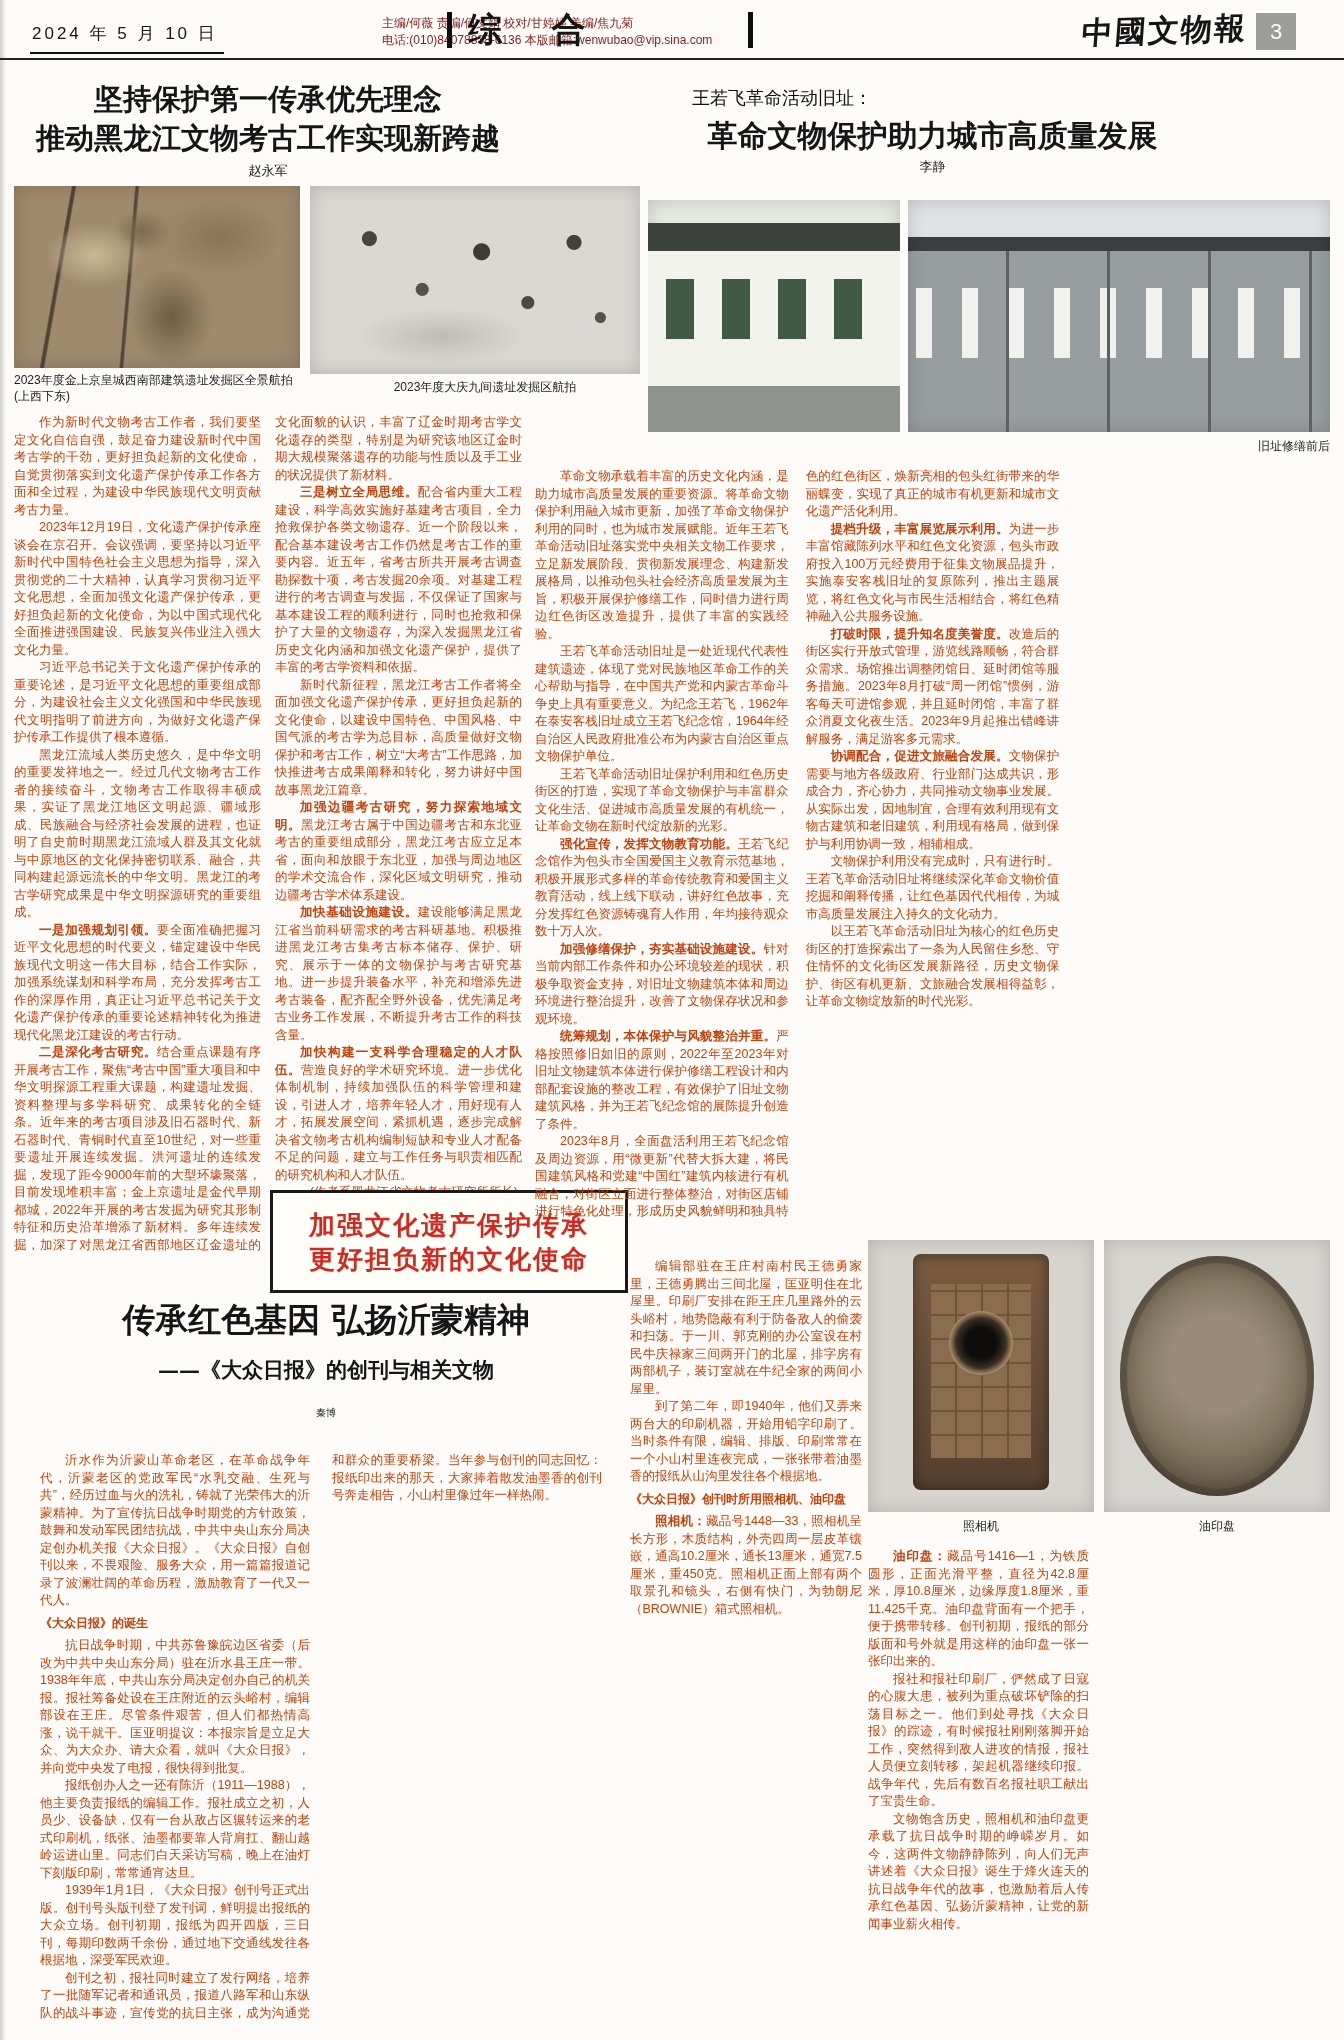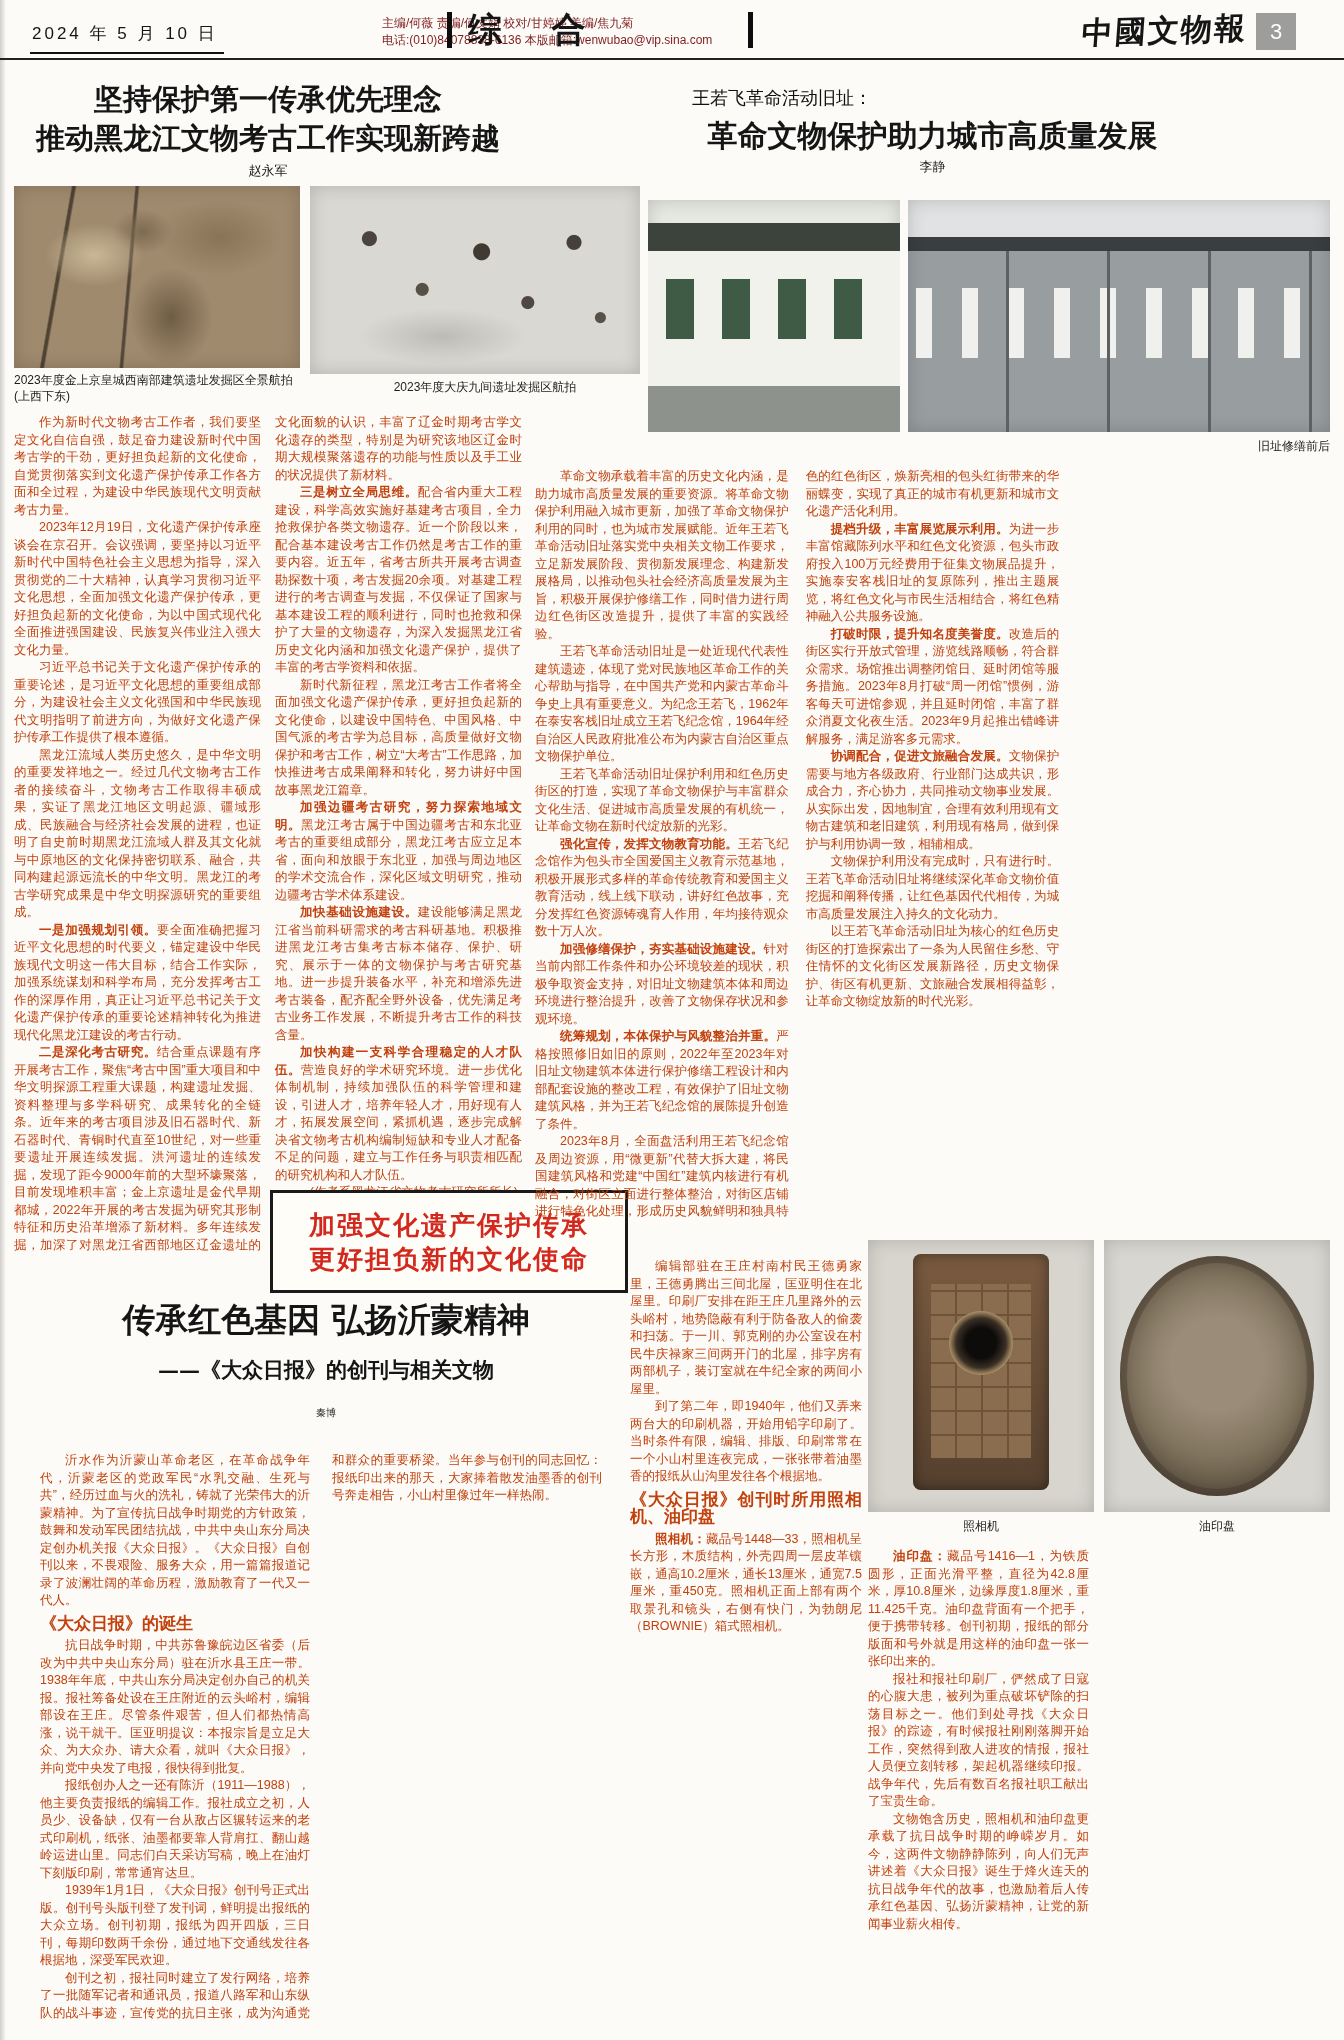--- a/index.html
+++ b/index.html
@@ -60,21 +60,21 @@
      background:radial-gradient(circle,#0e0c0a 0 34%, #3a2f25 55%, #a98e66 70%, #6d5438 78%);}
   .plate-bg{background:#d8d6d1;}
   .plate-disc{position:absolute;left:7%;top:6%;width:86%;height:88%;border-radius:50%;
      background:radial-gradient(circle at 50% 45%, #9a8c79 0 28%, #82755f 55%, #665a48 78%, #473e31 100%);
      box-shadow:inset 0 0 0 7px rgba(60,50,40,.35), inset 0 0 30px rgba(0,0,0,.3);}
   
   .bodytext{font-size:12.5px;line-height:17.5px;text-align:justify;color:#c2410c;
             column-fill:auto;overflow:hidden;}
   .bodytext p{margin:0;text-indent:2em;}
   .bodytext b{font-weight:bold;}
-  .bodytext [data-item-bind="subhead"]{display:block;text-indent:0;font-size:17px;margin:5px 0;}
+  .bodytext [data-item-bind="subhead"]{display:block;text-indent:0;font-size:12px;margin:5px 0;}
   .attribution{text-align:right;text-indent:0 !important;padding-right:4px;}
   
   .redbox{left:270px;top:1190px;width:352px;height:97px;border:3px solid #1a1a1a;background:#fffdf8;
      display:flex;flex-direction:column;align-items:center;justify-content:center;gap:2px;}
   .redbox div{color:#d2281e;font-size:26px;font-weight:bold;letter-spacing:2px;line-height:32px;}
   
   .b-title{left:40px;top:1298px;width:572px;text-align:center;font-size:33px;}
   .b-subtitle{left:40px;top:1356px;width:572px;text-align:center;font-size:21px;
               font-family:"DejaVu Serif",serif;font-weight:bold;}
   .scan-edge{left:0;top:0;width:6px;height:2040px;background:linear-gradient(90deg,#cfcecb,rgba(0,0,0,0));}

